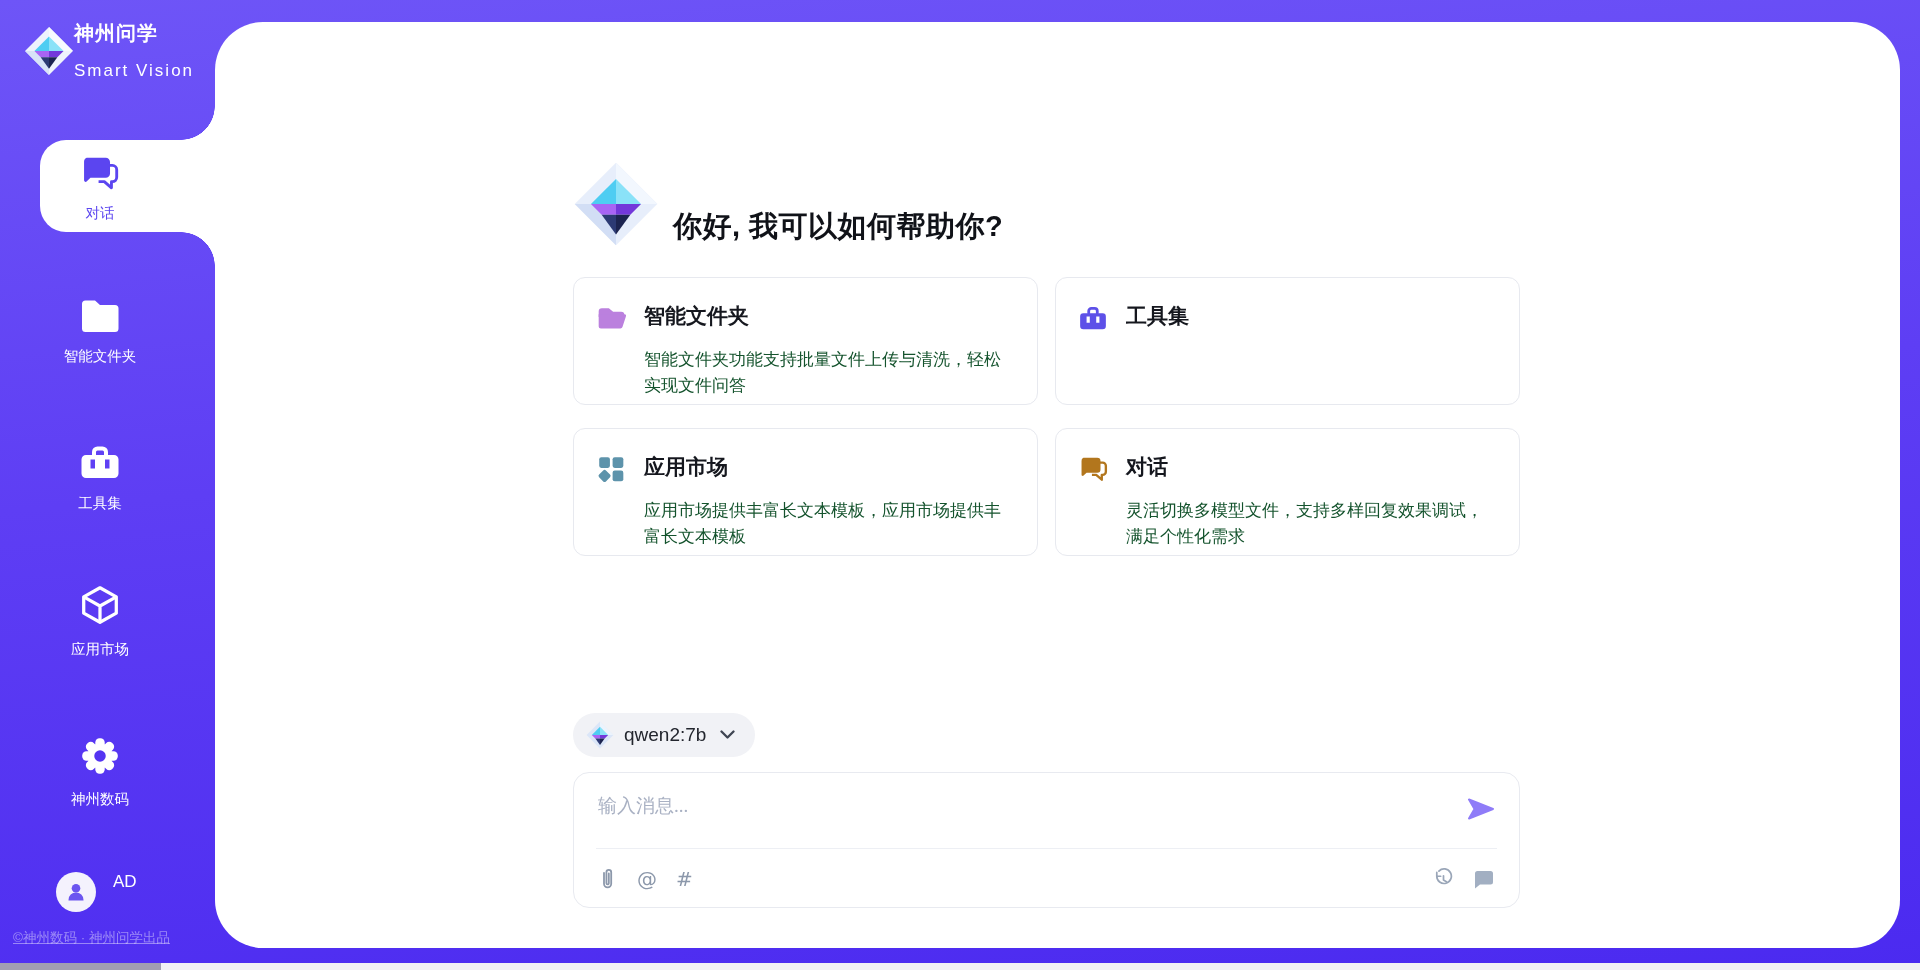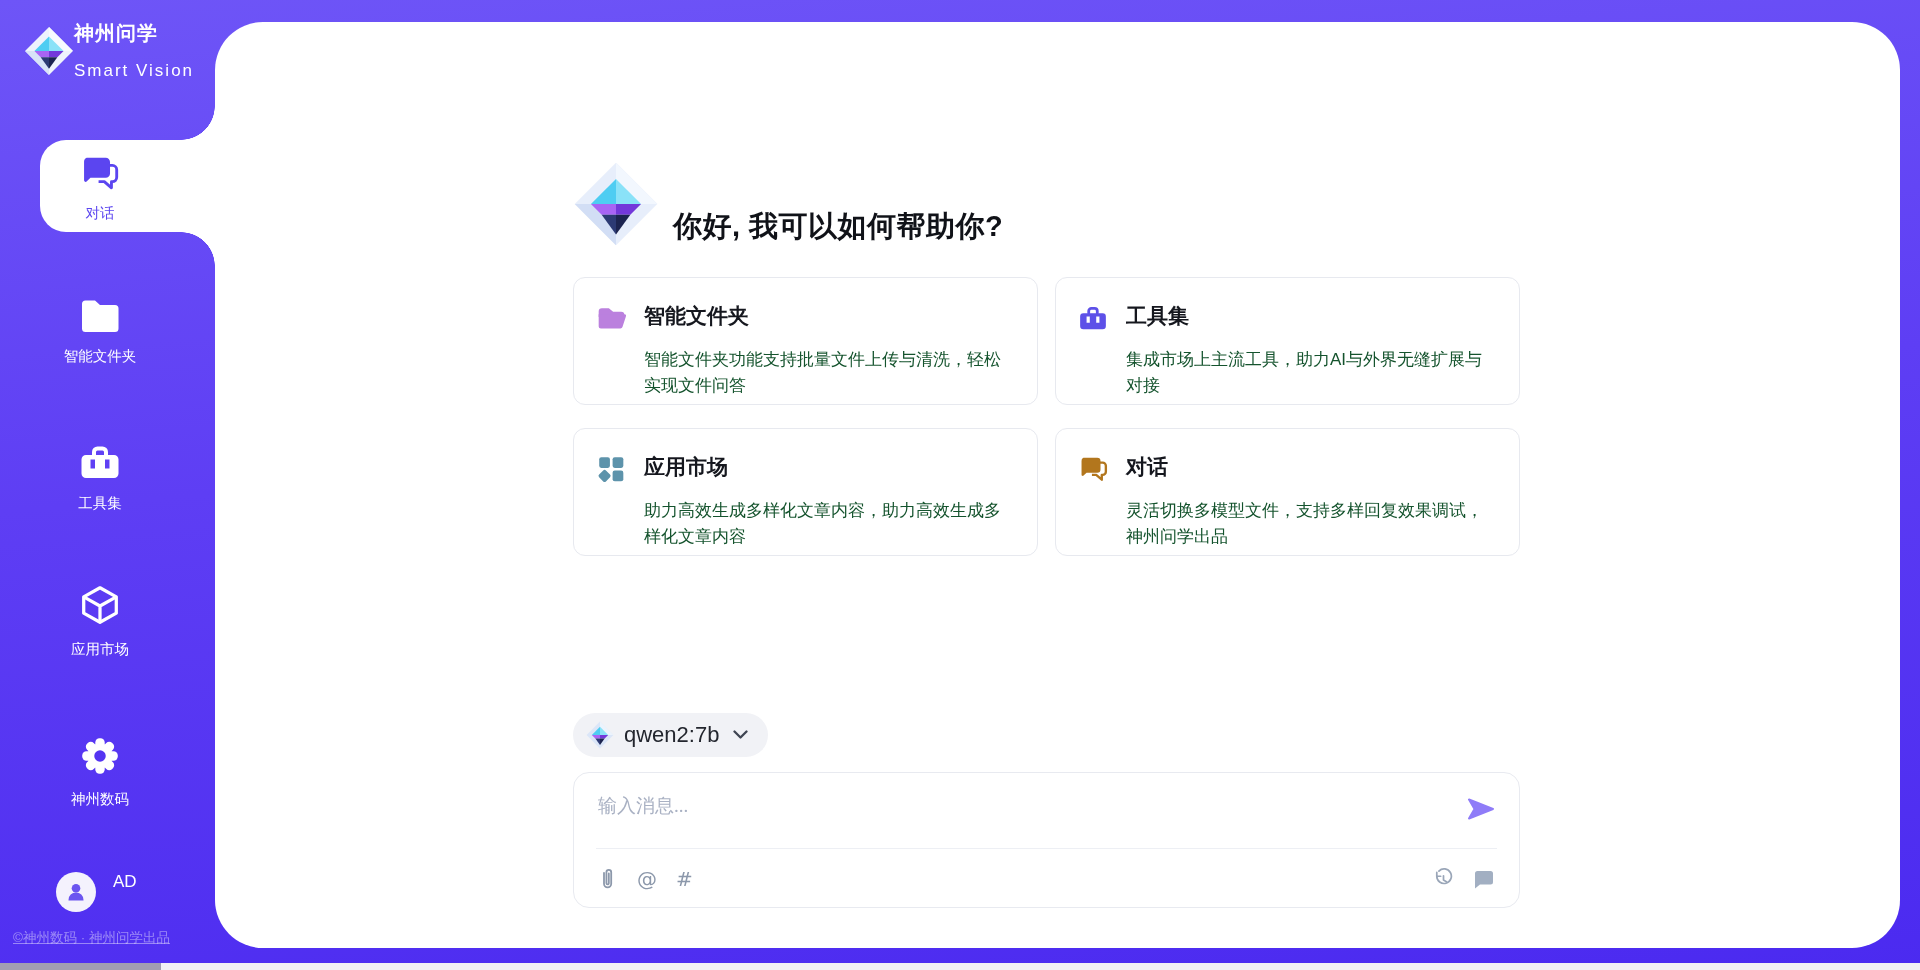--- a/index.html
+++ b/index.html
@@ -45,21 +45,21 @@
 
   .cards { position:absolute; top:255px; left:0; width:947px; display:grid; grid-template-columns:465px 465px; column-gap:17px; row-gap:23px; }
   .card { height:128px; border:1px solid #e7e9ef; border-radius:12px; background:#fff; display:flex; gap:18px; padding:24px 24px 0 22px; cursor:pointer; }
   .card-icon { width:30px; height:30px; flex:0 0 30px; margin-top:1px; }
   .card-title { font-size:21px; font-weight:700; color:#15171e; }
   .card-desc { font-size:17px; color:#14532d; line-height:1.55; margin-top:17px; }
 
   .model-pill { position:absolute; top:691px; left:0; height:44px; border-radius:22px; background:#f1f2f6;
     display:inline-flex; align-items:center; gap:10px; padding:0 20px 0 13px; cursor:pointer; }
   .pill-logo { width:28px; height:28px; }
-  .pill-label { font-size:22px; color:#23262e; }
+  .pill-label { font-size:19px; color:#23262e; }
   .pill-chevron { margin-left:4px; }
 
   .composer { position:absolute; top:750px; left:0; width:947px; height:136px; background:#fff;
     border:1.5px solid #e8eaf0; border-radius:16px; }
   .composer-input { position:absolute; top:16px; left:24px; right:74px; height:34px; border:none; outline:none;
     font-size:19px; color:#23262e; font-family:Liberation Serif, serif; background:transparent; }
   .composer-input::placeholder { color:#a9b1c3; }
   .send-btn { position:absolute; top:22px; right:24px; width:30px; height:28px; background:none; border:none; cursor:pointer; }
   .composer-divider { position:absolute; top:75px; left:22px; right:22px; height:1px; background:#edeff4; }
   .tool-row-left { position:absolute; left:22px; top:88px; height:36px; display:flex; align-items:center; gap:19px; }
@@ -198,45 +198,44 @@
       </div>
 
       <div class="card">
         <svg class="card-icon" viewBox="0 0 28 28">
           <path d="M10 9.5 v-2 a2.5 2.5 0 0 1 2.5 -2.5 h3 a2.5 2.5 0 0 1 2.5 2.5 v2" fill="none" stroke="#5d50e8" stroke-width="2.6" stroke-linecap="round"></path>
           <path fill-rule="evenodd" fill="#5d50e8" d="M5 9.5 h18 a3 3 0 0 1 3 3 v9 a3 3 0 0 1 -3 3 h-18 a3 3 0 0 1 -3 -3 v-9 a3 3 0 0 1 3 -3 z
                M8 12.5 h3 v6 h-3 z  M17 12.5 h3 v6 h-3 z"></path>
         </svg>
         <div>
           <div class="card-title">工具集</div>
-          <div class="card-desc">集成市场上主流工具，助力AI与外界无缝扩展与对接</div>
         </div>
       </div>
 
       <div class="card">
         <svg class="card-icon" viewBox="0 0 28 28">
           <rect x="3" y="3" width="10" height="10" rx="2" fill="#5d93ab"></rect>
           <rect x="15.5" y="3" width="10" height="10" rx="2" fill="#5d93ab"></rect>
           <rect x="15.5" y="15.5" width="10" height="10" rx="2" fill="#5d93ab"></rect>
           <rect x="-4.5" y="-4.5" width="9" height="9" rx="1.8" fill="#5d93ab" transform="translate(8,20.5) rotate(45)"></rect>
         </svg>
         <div>
           <div class="card-title">应用市场</div>
-          <div class="card-desc">助力高效生成多样化文章内容，助力高效生成多样化文章内容</div>
+          <div class="card-desc">应用市场提供丰富长文本模板，应用市场提供丰富长文本模板</div>
         </div>
       </div>
 
       <div class="card">
         <svg class="card-icon" viewBox="0 0 28 28">
           <path d="M19 8 h4 a3 3 0 0 1 3 3 v5.5 a3 3 0 0 1 -3 3 h-0.8 v4.5 l-5.2 -4.5 h-4" fill="none" stroke="#b2761d" stroke-width="2.2" stroke-linejoin="round"></path>
           <path d="M5 3.5 h13 a3 3 0 0 1 3 3 v8 a3 3 0 0 1 -3 3 h-10 l-2.8 2.6 a1.1 1.1 0 0 1 -1.9 -0.8 l0 -12.8 a3 3 0 0 1 1.7 -3 z" fill="#b2761d"></path>
         </svg>
         <div>
           <div class="card-title">对话</div>
-          <div class="card-desc">灵活切换多模型文件，支持多样回复效果调试，神州问学出品</div>
+          <div class="card-desc">灵活切换多模型文件，支持多样回复效果调试，满足个性化需求</div>
         </div>
       </div>
 
     </div>
 
     <div class="model-pill">
       <svg class="pill-logo" viewBox="0 0 96 96">
         <polygon points="48,2 94,48 48,94 2,48" fill="#dbe6f8"></polygon>
         <polygon points="48,2 94,48 48,48" fill="#ecf3fc"></polygon>
         <polygon points="48,20 48,48 20,48" fill="#4ecdf2"></polygon>

